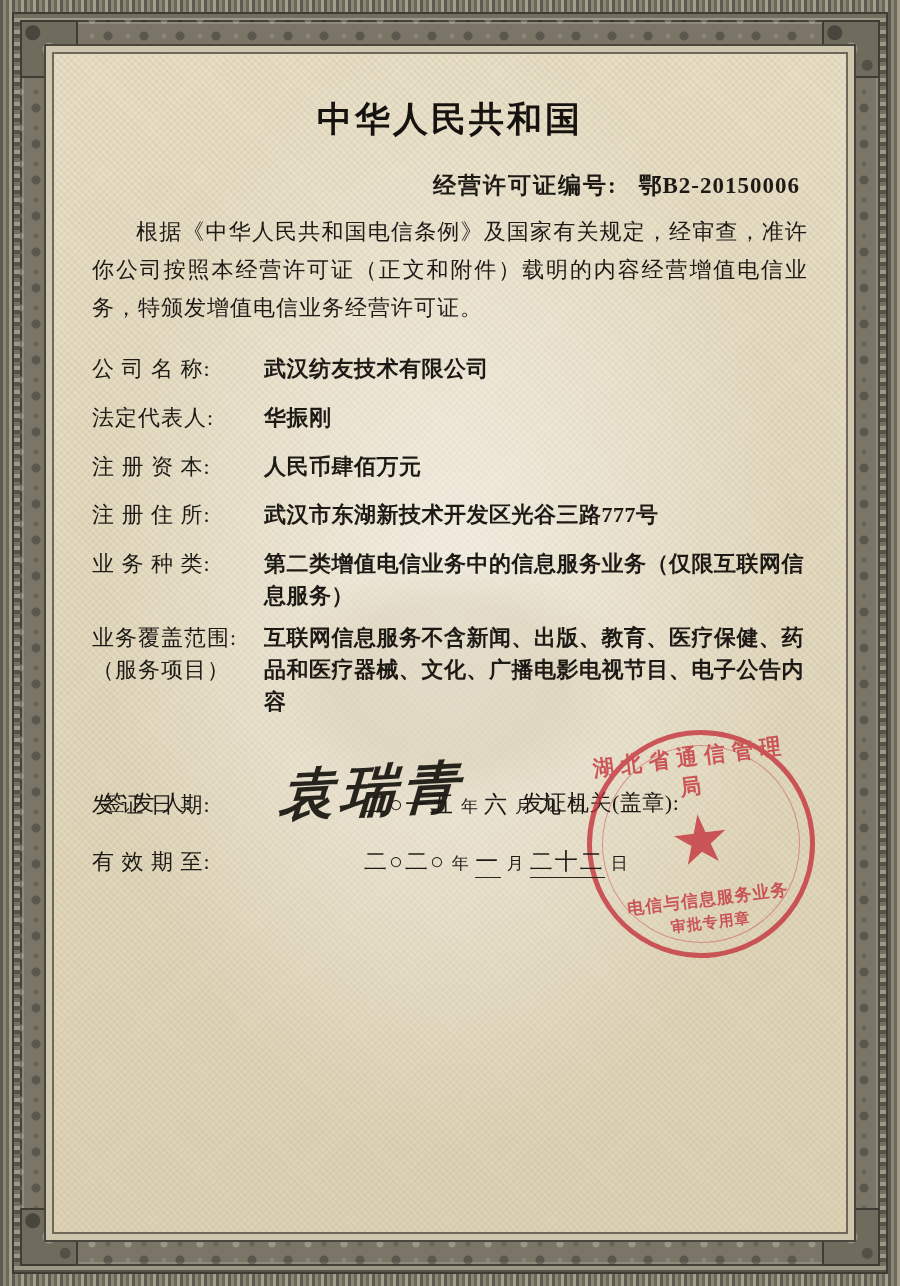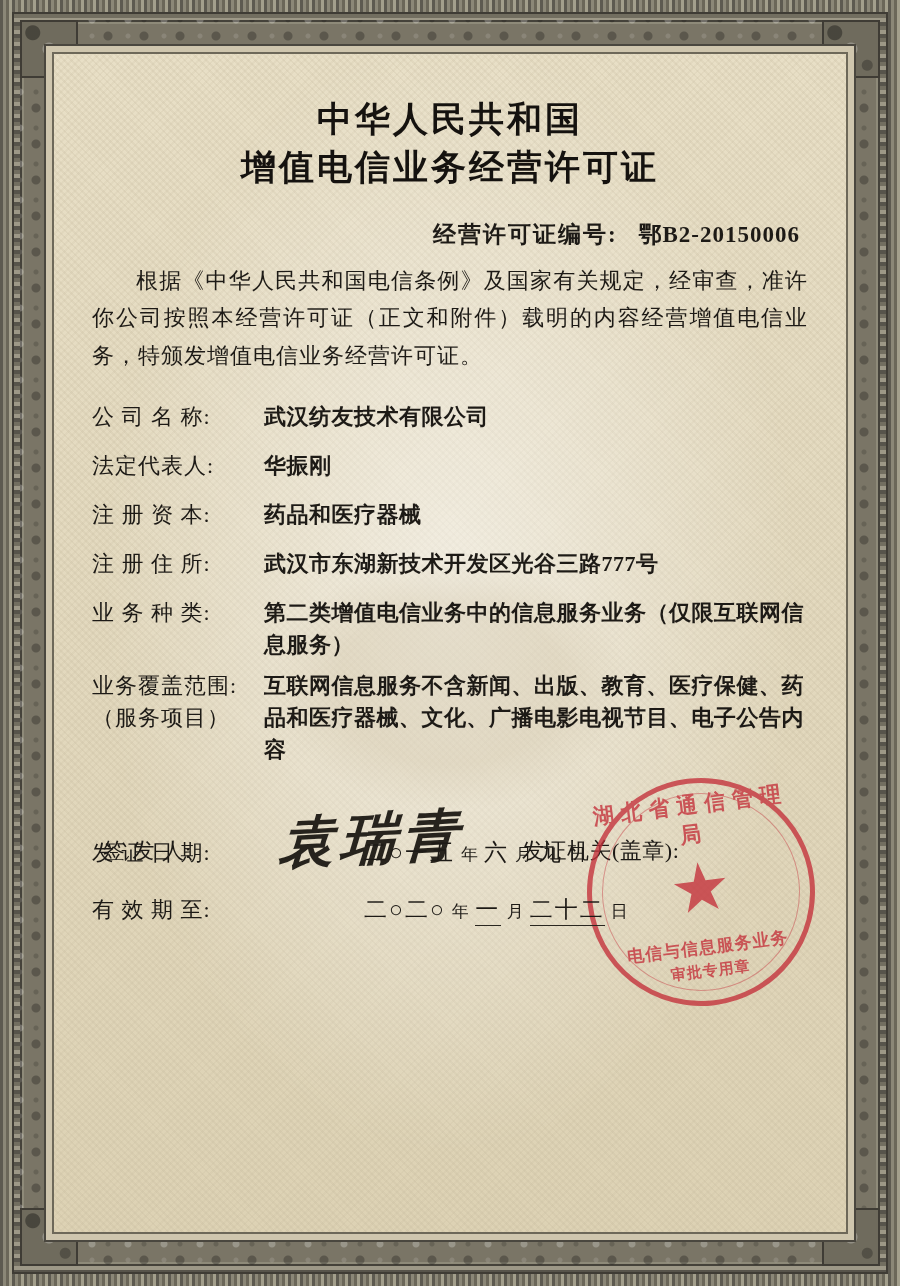--- a/index.html
+++ b/index.html
@@ -330,21 +330,20 @@
   <div class="border-inner-band"></div>
   <div class="border-inner-line"></div>
 
   <div class="paper">
     <div class="watermark"></div>
 
     <div class="content">
 
       <div class="title-block">
         <div class="title-line">中华人民共和国</div>
-        <div class="title-line">增值电信业务经营许可证</div>
       </div>
 
       <div class="cert-no-row">
         <span class="cert-no-label">经营许可证编号:</span>
         <span class="cert-no-value">鄂B2-20150006</span>
       </div>
 
       <div class="paragraph">根据《中华人民共和国电信条例》及国家有关规定，经审查，准许你公司按照本经营许可证（正文和附件）载明的内容经营增值电信业务，特颁发增值电信业务经营许可证。</div>
 
       <div class="fields">
@@ -354,21 +353,21 @@
           <div class="field-value">武汉纺友技术有限公司</div>
         </div>
 
         <div class="field-row">
           <div class="field-label">法定代表人:</div>
           <div class="field-value">华振刚</div>
         </div>
 
         <div class="field-row">
           <div class="field-label">注 册 资 本:</div>
-          <div class="field-value">药品和医疗器械</div>
+          <div class="field-value">人民币肆佰万元</div>
         </div>
 
         <div class="field-row">
           <div class="field-label">注 册 住 所:</div>
           <div class="field-value">武汉市东湖新技术开发区光谷三路777号</div>
         </div>
 
         <div class="field-row tight">
           <div class="field-label">业 务 种 类:</div>
           <div class="field-value">第二类增值电信业务中的信息服务业务（仅限互联网信息服务）</div>

